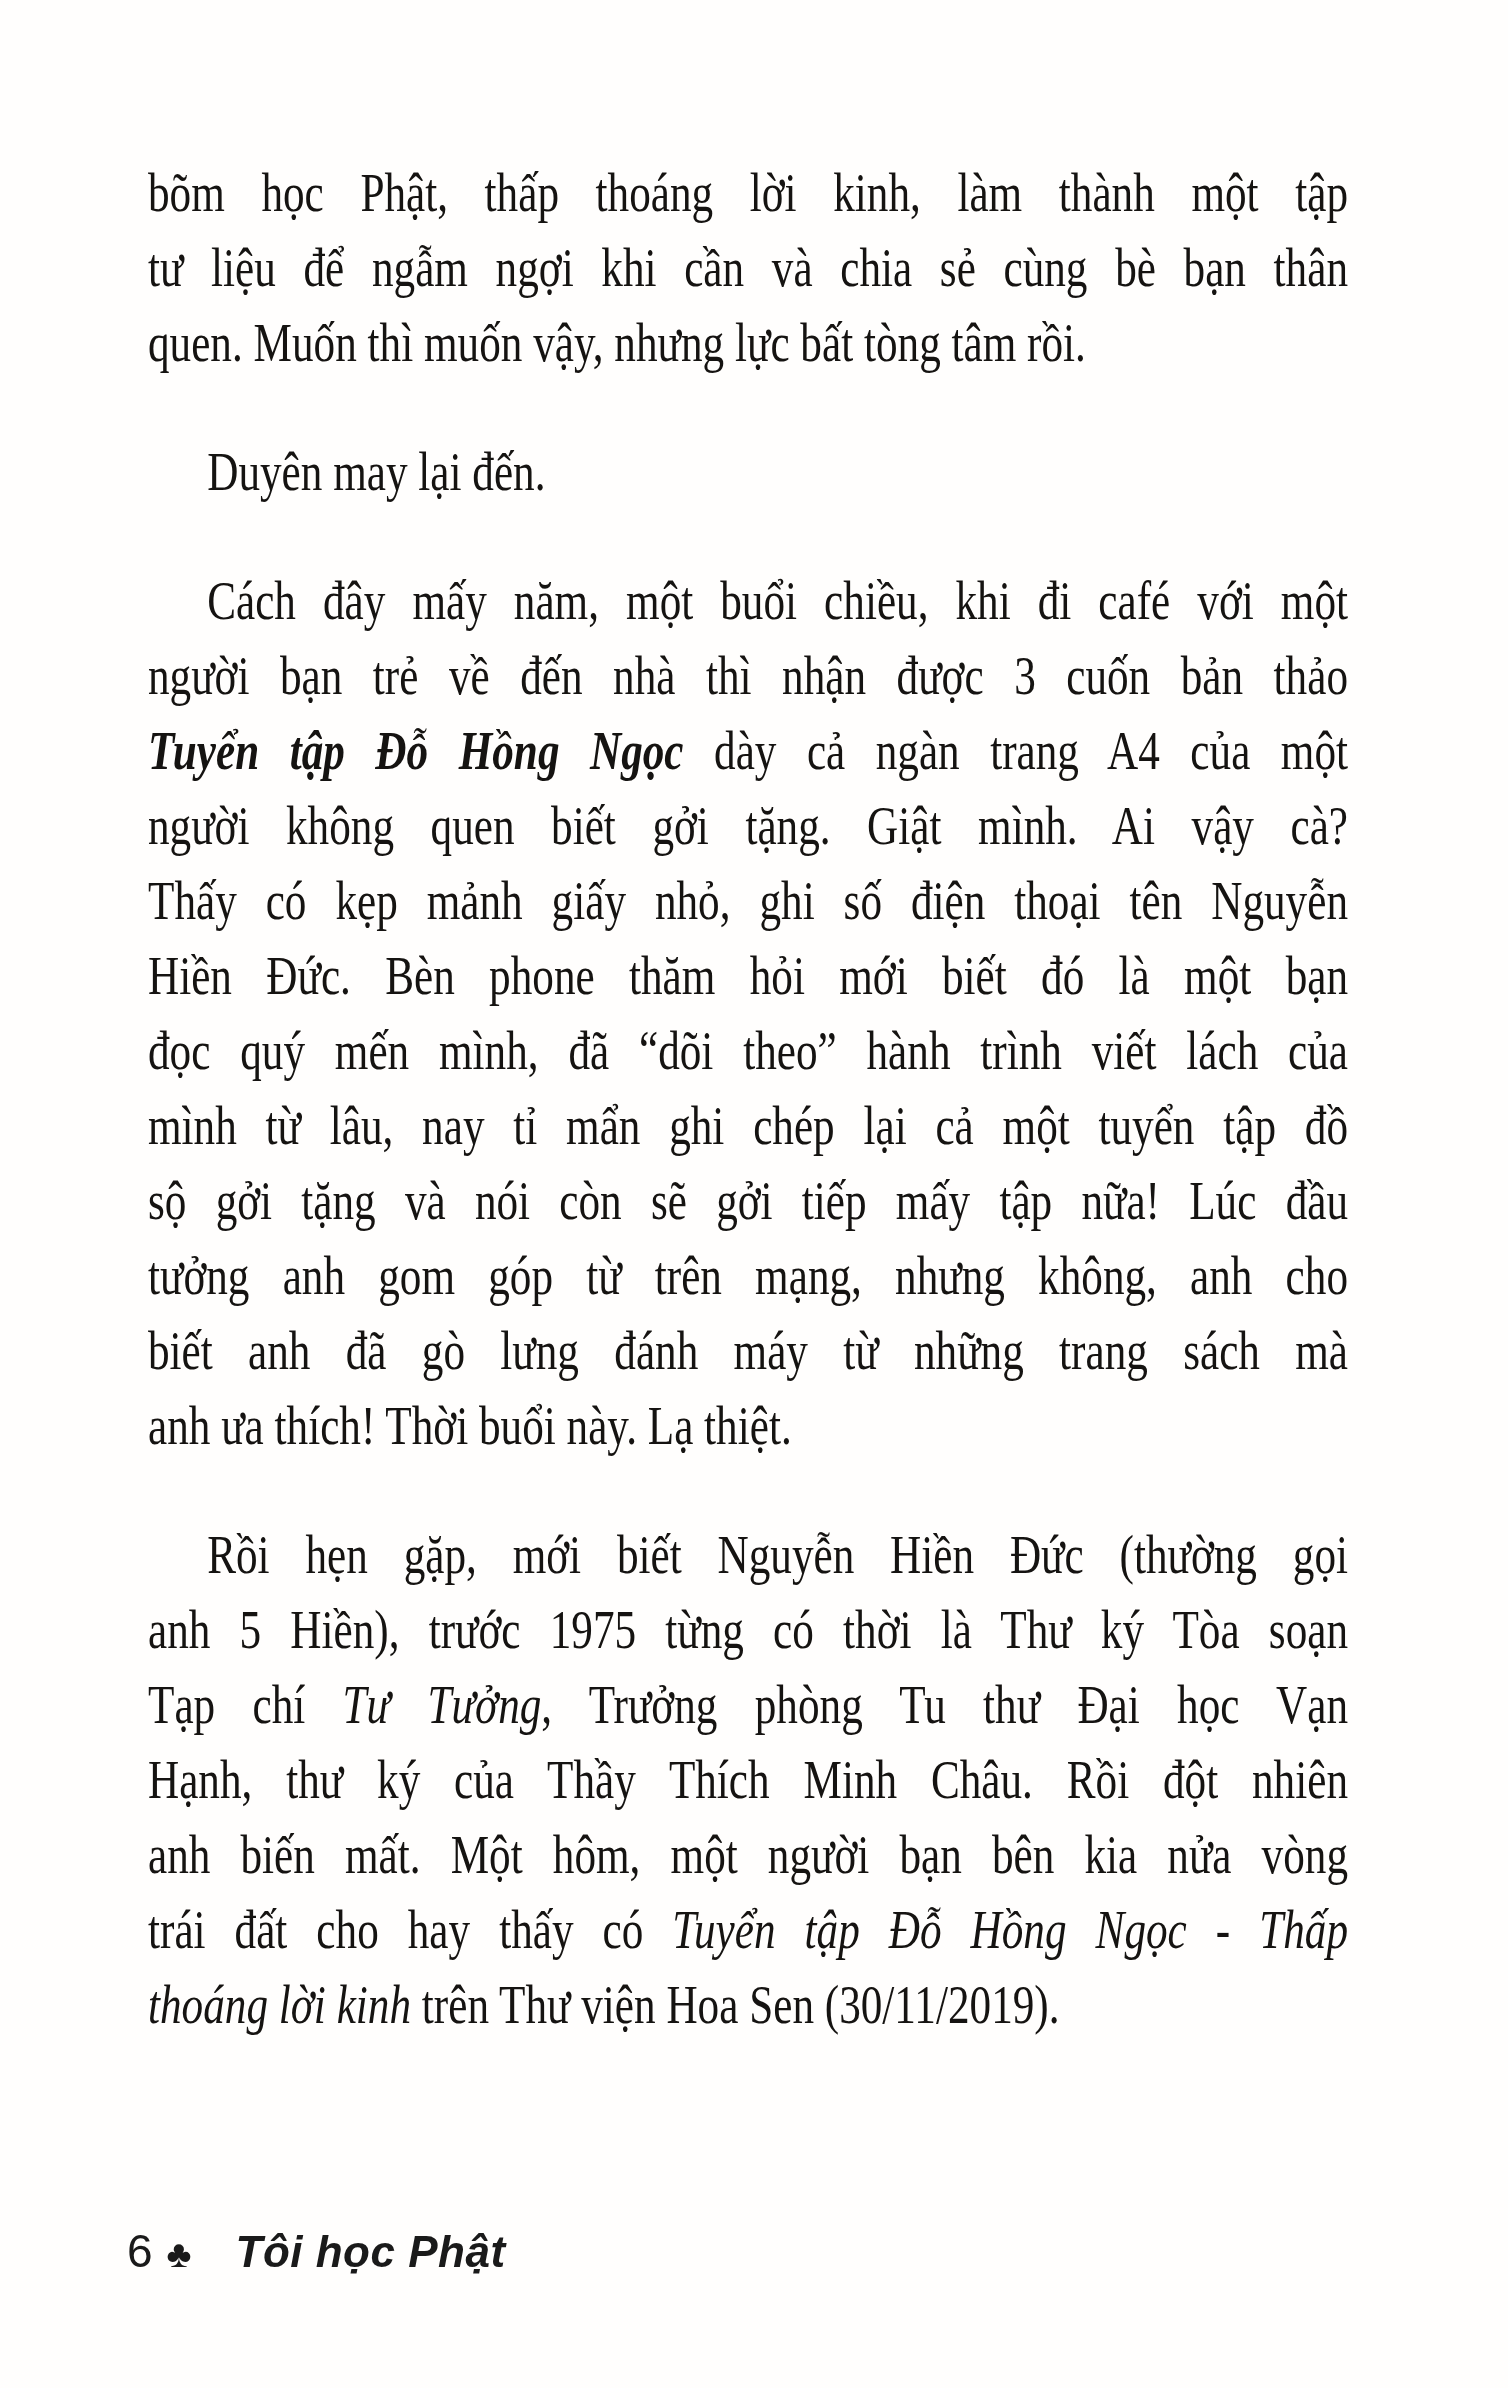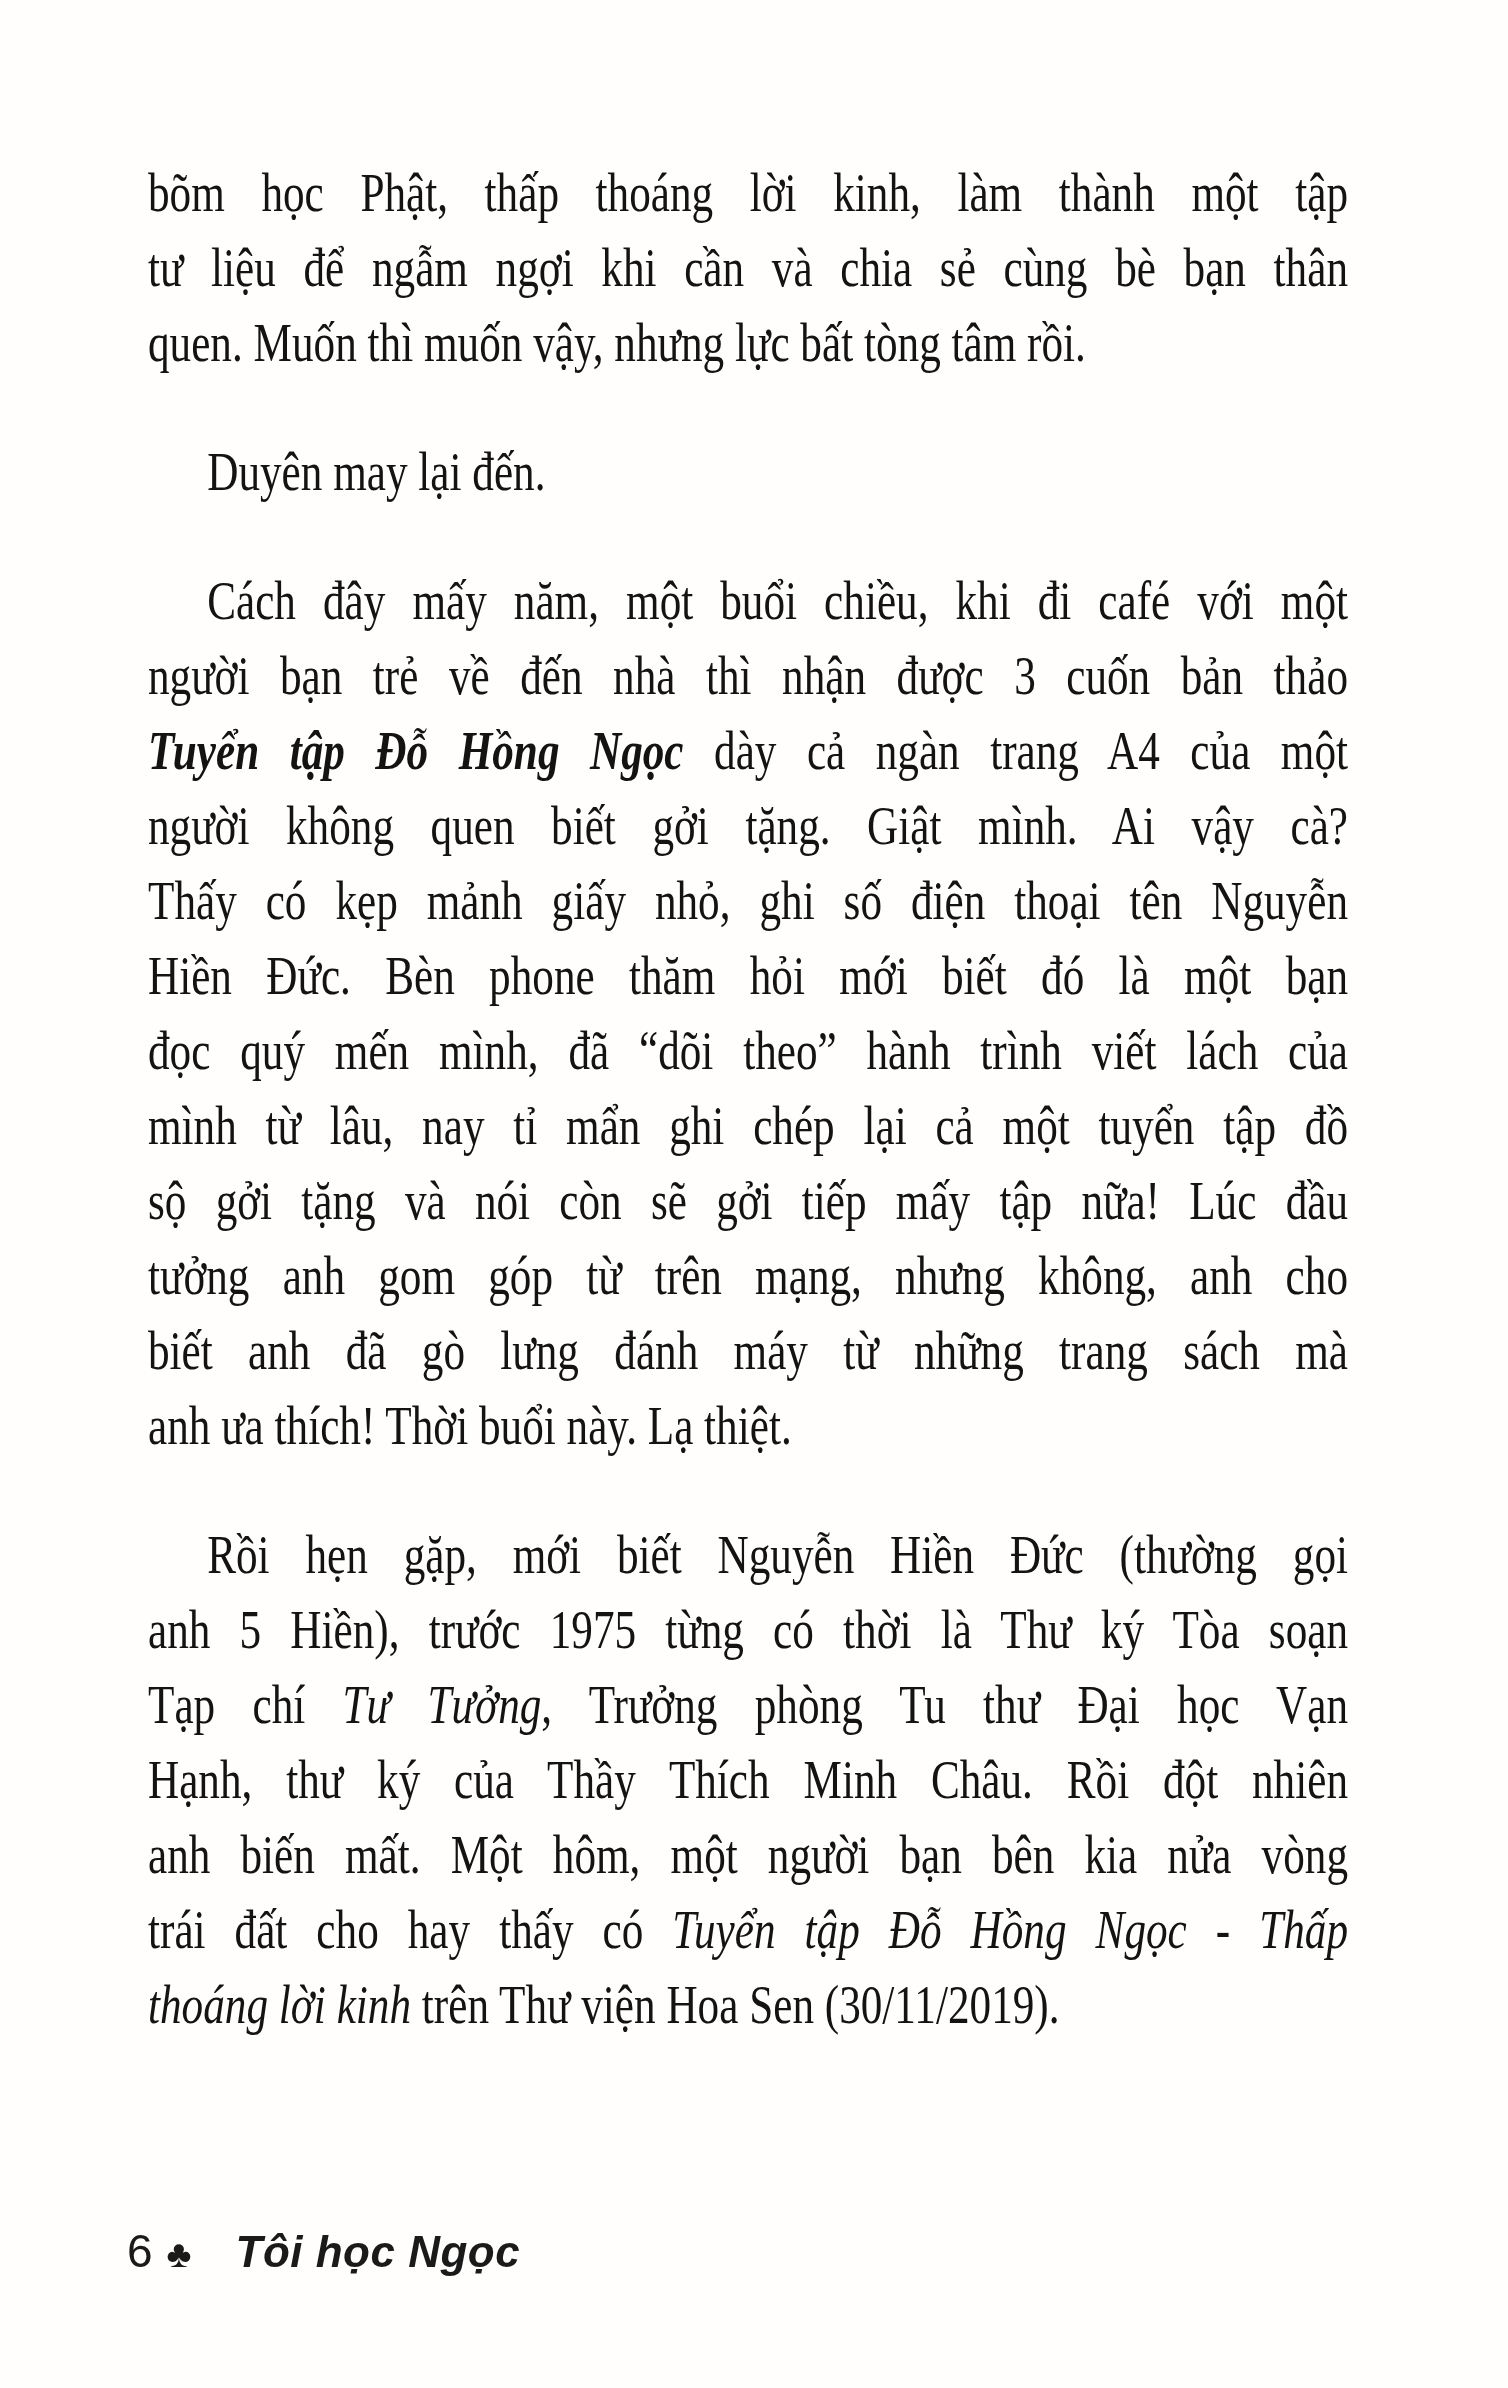--- a/index.html
+++ b/index.html
@@ -101,15 +101,15 @@
         <div class="line"><span class="run">Tạp chí </span><span class="run-italic">Tư Tưởng</span><span class="run">, Trưởng phòng Tu thư Đại học Vạn</span></div>
         <div class="line"><span class="run">Hạnh, thư ký của Thầy Thích Minh Châu. Rồi đột nhiên</span></div>
         <div class="line"><span class="run">anh biến mất. Một hôm, một người bạn bên kia nửa vòng</span></div>
         <div class="line"><span class="run">trái đất cho hay thấy có </span><span class="run-italic">Tuyển tập Đỗ Hồng Ngọc - Thấp</span></div>
         <div class="line last"><span class="run-italic">thoáng lời kinh</span><span class="run"> trên Thư viện Hoa Sen (30/11/2019).</span></div>
       </div>
     </div>
   <div class="footer">
     <span class="page-num">6</span>
     <span class="club">♣</span>
-    <span class="book-title">Tôi học Ngọc</span>
+    <span class="book-title">Tôi học Phật</span>
   </div>
 </div>
 
 </body></html>

